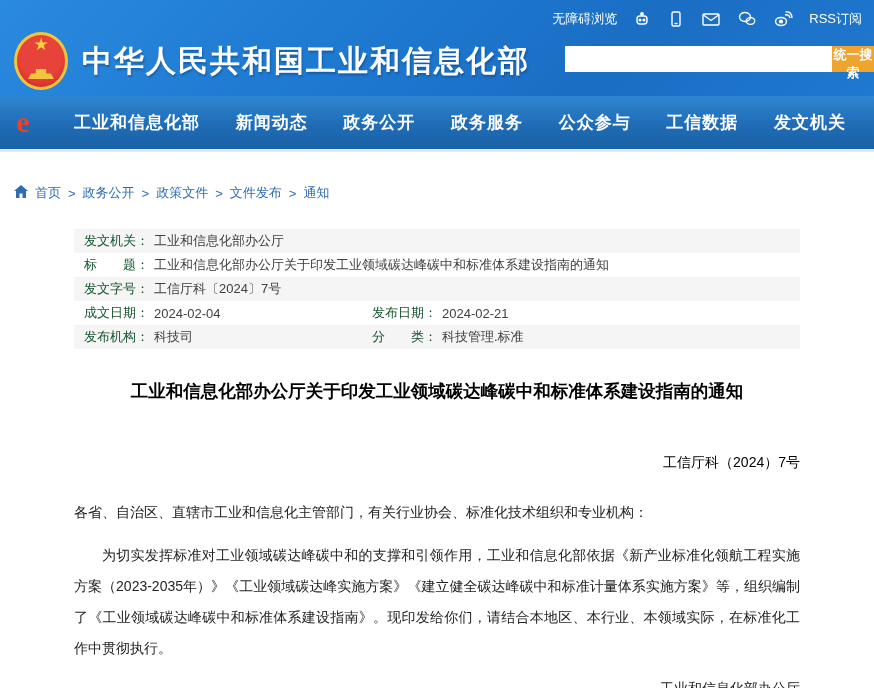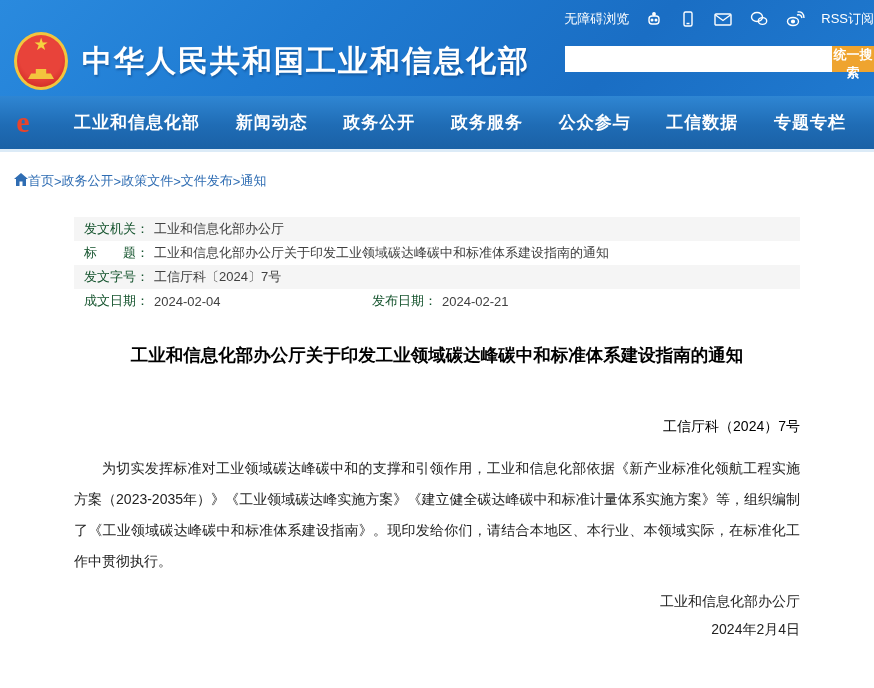--- a/index.html
+++ b/index.html
@@ -3,21 +3,21 @@
 <meta charset="utf-8">
 <style>
   * { margin:0; padding:0; box-sizing:border-box; }
   html,body { width:874px; height:688px; overflow:hidden; background:#fff;
     font-family:"Liberation Sans","DejaVu Sans",sans-serif; }
 
   
   .banner { position:relative; height:96px;
     background:linear-gradient(135deg,#2a8ade 0%,#1f7bd2 35%,#1a6ec4 70%,#1f79cf 100%); }
   .topbar { position:absolute; top:10px; right:0; display:flex; align-items:flex-start;
-    gap:16px; color:#fff; font-size:13px; padding-right:0; }
+    gap:16px; color:#fff; font-size:13px; padding-right:12px; }
   .topbar .txt { cursor:pointer; white-space:nowrap; }
   .topbar svg { display:block; }
 
   .brand { position:absolute; left:14px; top:32px; display:flex; align-items:center; }
   .emblem { width:54px; height:58px; border-radius:50%;
     background:radial-gradient(circle at 50% 42%, #e8433a 55%, #c21f1b 100%);
     border:3px solid #f3c53d; position:relative; flex:none; }
   .emblem .star { position:absolute; top:1px; left:50%; transform:translateX(-50%);
     color:#f6d23f; font-size:17px; line-height:17px; }
   .emblem .gate { position:absolute; bottom:8px; left:50%; transform:translateX(-50%);
@@ -43,21 +43,21 @@
     border-bottom:3px solid #dcebf7; position:relative; }
   .navlogo { width:34px; height:34px; margin-left:6px; flex:none;
     color:#e8442a; font-size:30px; font-weight:bold; line-height:32px;
     text-align:center; font-family:"Liberation Serif","DejaVu Serif",serif; }
   .navitems { flex:1; display:flex; justify-content:space-between;
     padding:0 28px 0 34px; }
   .navitems span { color:#fff; font-size:17px; font-weight:bold; cursor:pointer;
     letter-spacing:1px; white-space:nowrap; }
 
   
-  .breadcrumb { display:flex; align-items:center; padding:20px 0 0 14px;
+  .breadcrumb { display:flex; align-items:center; gap:7px; padding:32px 0 0 14px;
     font-size:13px; color:#2f6db3; }
   .breadcrumb .crumb { cursor:pointer; }
   .breadcrumb .sep { color:#2f6db3; }
 
   
   .docwrap { width:726px; margin:27px auto 0 auto; color:#333; }
   .meta-table { width:100%; font-size:13px; }
   .meta-row { display:flex; height:24px; align-items:center; }
   .meta-row.gray { background:#f5f5f5; }
   .meta-cell { display:flex; align-items:center; }
@@ -149,21 +149,21 @@
 
 <div class="mainnav">
   <div class="navlogo">e</div>
   <div class="navitems">
     <span>工业和信息化部</span>
     <span>新闻动态</span>
     <span>政务公开</span>
     <span>政务服务</span>
     <span>公众参与</span>
     <span>工信数据</span>
-    <span>专题专栏</span>
+    <span>发文机关</span>
   </div>
 </div>
 
 <div class="breadcrumb">
   <span>
     <svg width="14" height="13" viewBox="0 0 14 13">
         <path d="M7 0 L14 6 H12 V13 H8.5 V8.5 H5.5 V13 H2 V6 H0 Z" fill="#2f6db3"></path>
       </svg>
   </span>
   <span class="crumb">首页</span>
@@ -201,23 +201,34 @@
     <div class="meta-row">
       <div class="meta-cell c1">
         <span class="meta-label">成文日期：</span>
         <span class="meta-value">2024-02-04</span>
       </div>
       <div class="meta-cell full">
         <span class="meta-label">发布日期：</span>
         <span class="meta-value">2024-02-21</span>
       </div>
     </div>
+    <div class="meta-row gray">
+      <div class="meta-cell c1">
+        <span class="meta-label">发布机构：</span>
+        <span class="meta-value">科技司</span>
+      </div>
+      <div class="meta-cell full">
+        <span class="meta-label">分　　类：</span>
+        <span class="meta-value">科技管理.标准</span>
+      </div>
+    </div>
   </div>
 
   <div class="doc-title">工业和信息化部办公厅关于印发工业领域碳达峰碳中和标准体系建设指南的通知</div>
   <div class="doc-number">工信厅科（2024）7号</div>
+  <div class="doc-salutation">各省、自治区、直辖市工业和信息化主管部门，有关行业协会、标准化技术组织和专业机构：</div>
   <div class="doc-body">为切实发挥标准对工业领域碳达峰碳中和的支撑和引领作用，工业和信息化部依据《新产业标准化领航工程实施方案（2023-2035年）》《工业领域碳达峰实施方案》《建立健全碳达峰碳中和标准计量体系实施方案》等，组织编制了《工业领域碳达峰碳中和标准体系建设指南》。现印发给你们，请结合本地区、本行业、本领域实际，在标准化工作中贯彻执行。</div>
   <div class="doc-sign">
     <div>工业和信息化部办公厅</div>
     <div>2024年2月4日</div>
   </div>
 
 </div>
 
 </body></html>

